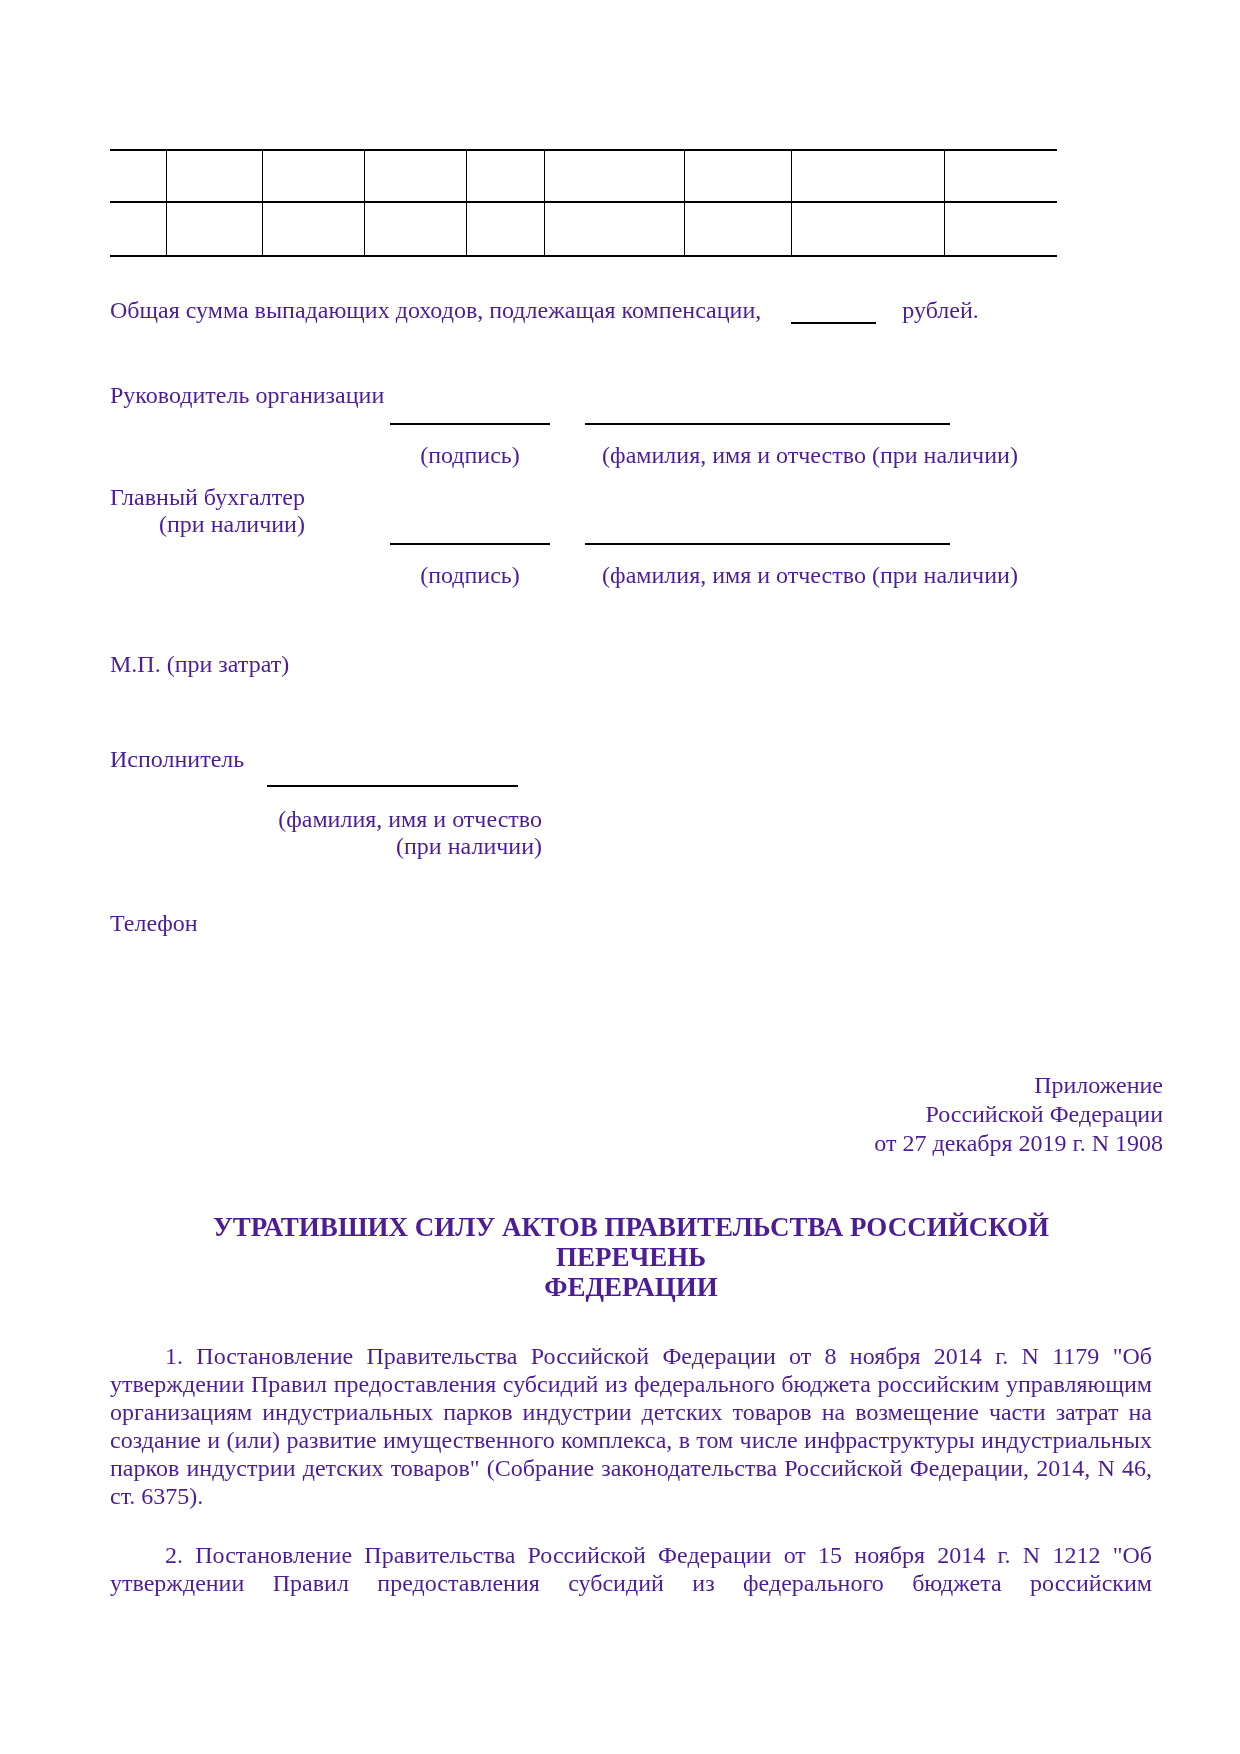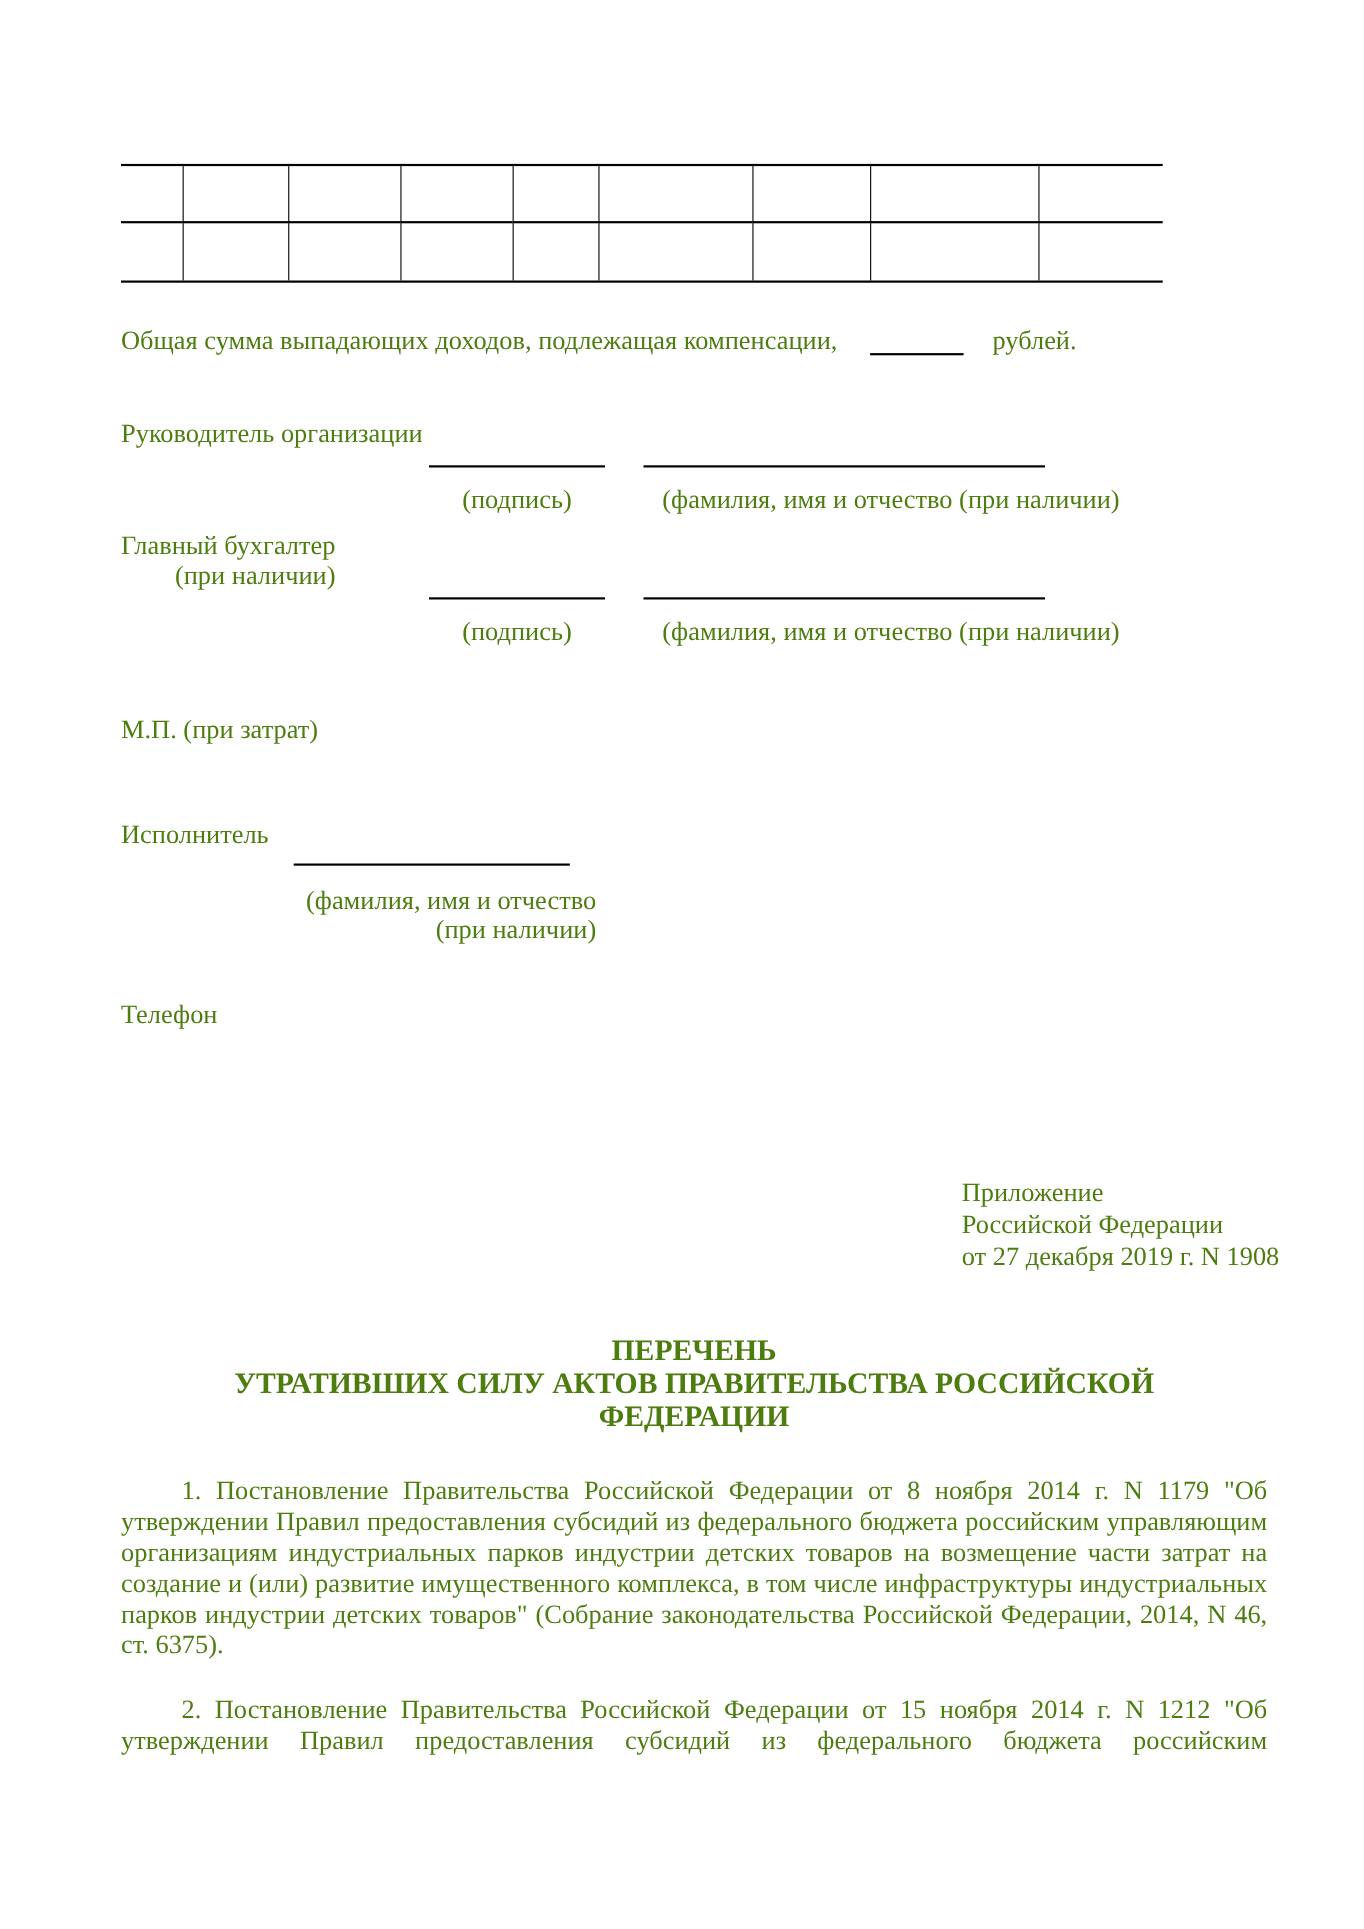--- a/index.html
+++ b/index.html
@@ -1,21 +1,21 @@
 <!DOCTYPE html>
 <html lang="ru"><head>
 <meta charset="utf-8">
 <style>
   html, body { margin: 0; padding: 0; background: #ffffff; }
   .page {
     position: relative;
     width: 1240px;
     height: 1754px;
     background: #ffffff;
-    color: #4d7c0f;
+    color: #4c1d95;
     font-family: "Liberation Serif", "DejaVu Serif", serif;
     font-size: 24px;
     overflow: hidden;
   }
   
   .form-table {
     position: absolute;
     left: 110px;
     top: 149px;
     width: 947px;
@@ -38,21 +38,21 @@
     margin: 0 26px 0 30px;
     transform: translateY(6px);
   }
   .sig-line {
     position: absolute;
     height: 28px;
     border-bottom: 2px solid #000;
   }
   .cap { position: absolute; text-align: center; line-height: 28px; }
   .two-line { line-height: 27px; text-align: right; }
-  .appendix { position: absolute; right: 77px; top: 1071px; line-height: 29px; }
+  .appendix { position: absolute; right: 77px; top: 1071px; text-align: right; line-height: 29px; }
   .doc-title {
     position: absolute;
     left: 110px;
     top: 1212px;
     width: 1042px;
     text-align: center;
     font-weight: bold;
     font-size: 27px;
     line-height: 30px;
   }
@@ -123,21 +123,21 @@
 
   <div class="abs" style="left:110px; top:881px;margin-top:28px;">Телефон</div>
 
   <div class="appendix">
     <div>Приложение</div>
     <div>Российской Федерации</div>
     <div>от 27 декабря 2019 г. N 1908</div>
   </div>
 
   <div class="doc-title">
+    <div>УТРАТИВШИХ СИЛУ АКТОВ ПРАВИТЕЛЬСТВА РОССИЙСКОЙ</div>
     <div>ПЕРЕЧЕНЬ</div>
-    <div>УТРАТИВШИХ СИЛУ АКТОВ ПРАВИТЕЛЬСТВА РОССИЙСКОЙ</div>
     <div>ФЕДЕРАЦИИ</div>
   </div>
 
   <div class="para p1">1. Постановление Правительства Российской Федерации от 8 ноября 2014 г. N 1179 "Об утверждении Правил предоставления субсидий из федерального бюджета российским управляющим организациям индустриальных парков индустрии детских товаров на возмещение части затрат на создание и (или) развитие имущественного комплекса, в том числе инфраструктуры индустриальных парков индустрии детских товаров" (Собрание законодательства Российской Федерации, 2014, N 46, ст. 6375).</div>
   <div class="para p2">2. Постановление Правительства Российской Федерации от 15 ноября 2014 г. N 1212 "Об утверждении Правил предоставления субсидий из федерального бюджета российским</div>
 
 </div>
 
 </body></html>

